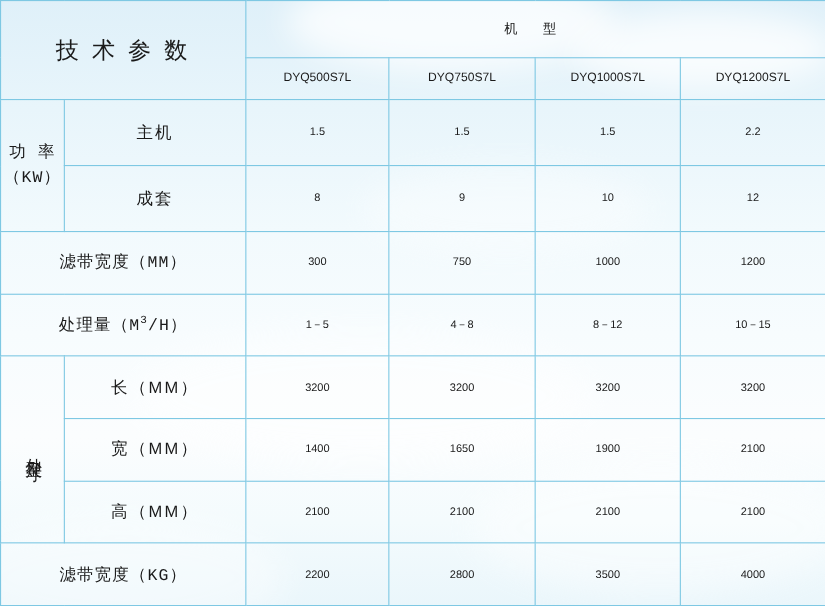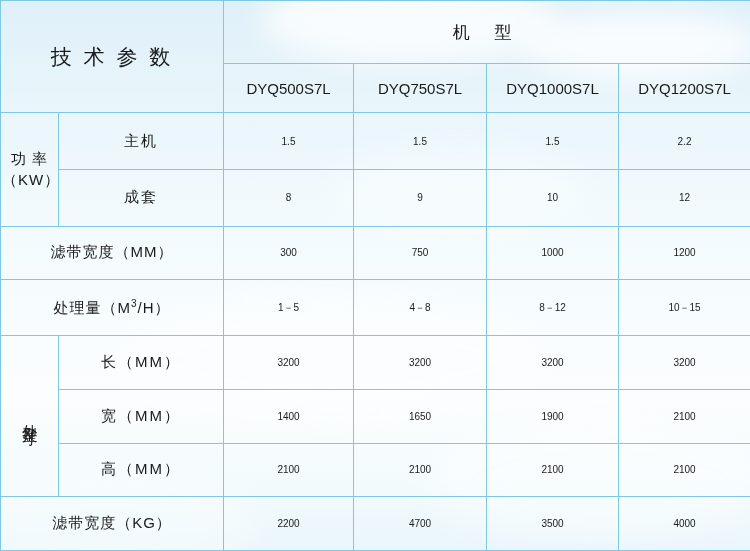--- a/index.html
+++ b/index.html
@@ -55,29 +55,30 @@
     color: #1a1a1a;
     font-size: 15px;
     background: transparent;
   }
   .hdr-param {
     font-size: 21px;
     letter-spacing: 3px;
     font-weight: normal;
   }
   .hdr-model {
-    font-size: 17px;
+    font-size: 12px;
     letter-spacing: 10px;
   }
   .model-name {
-    font-size: 15px;
+    font-size: 11px;
   }
   .rowlabel {
     font-size: 15px;
     letter-spacing: 1px;
+    font-family: Liberation Mono, monospace;
   }
   .sub {
     font-size: 15px;
     letter-spacing: 2px;
   }
   .val {
     font-size: 10px;
   }
   .vstack {
     line-height: 1.45;
@@ -186,19 +187,19 @@
         <td class="sub">高（MM）</td>
         <td class="val">2100</td>
         <td class="val">2100</td>
         <td class="val">2100</td>
         <td class="val">2100</td>
       </tr>
 
       <tr>
         <td class="rowlabel" colspan="2">滤带宽度（KG）</td>
         <td class="val">2200</td>
-        <td class="val">4700</td>
+        <td class="val">2800</td>
         <td class="val">3500</td>
         <td class="val">4000</td>
       </tr>
     </tbody>
   </table>
 </div>
 
 </body></html>

